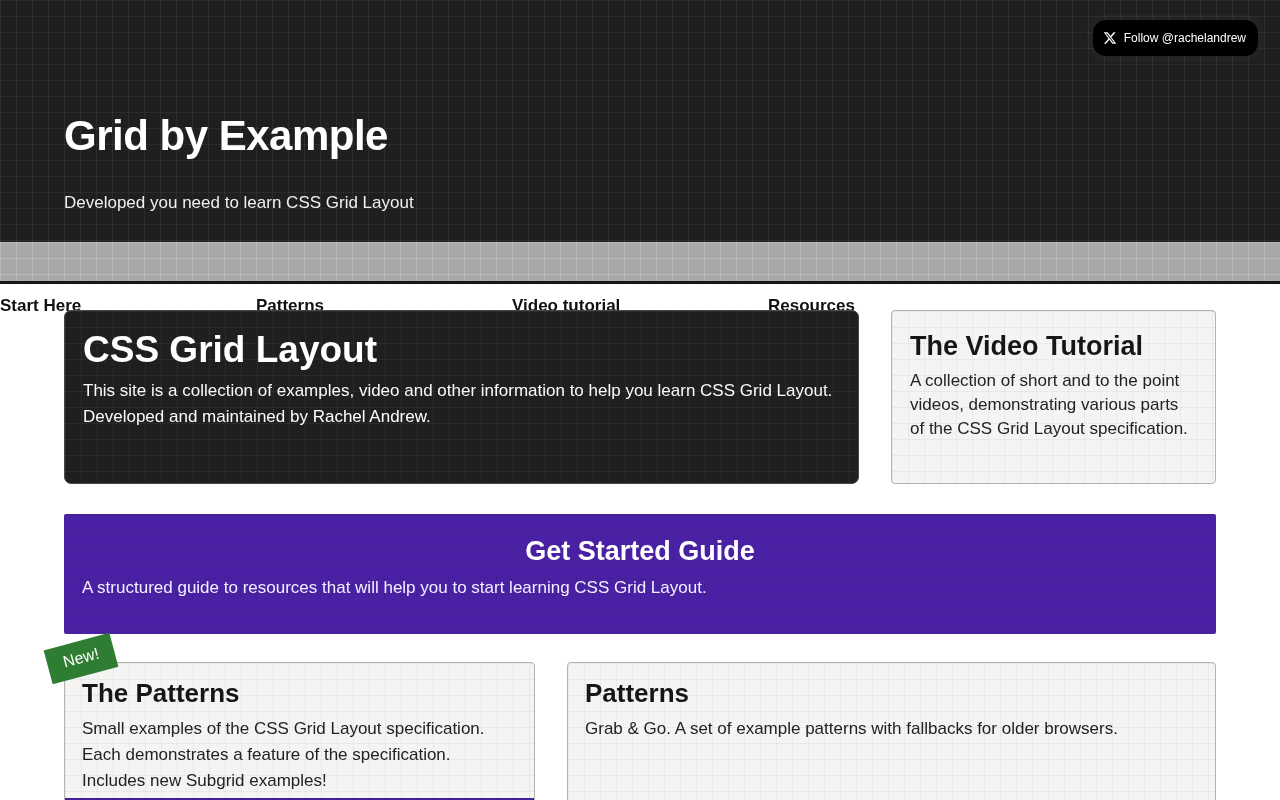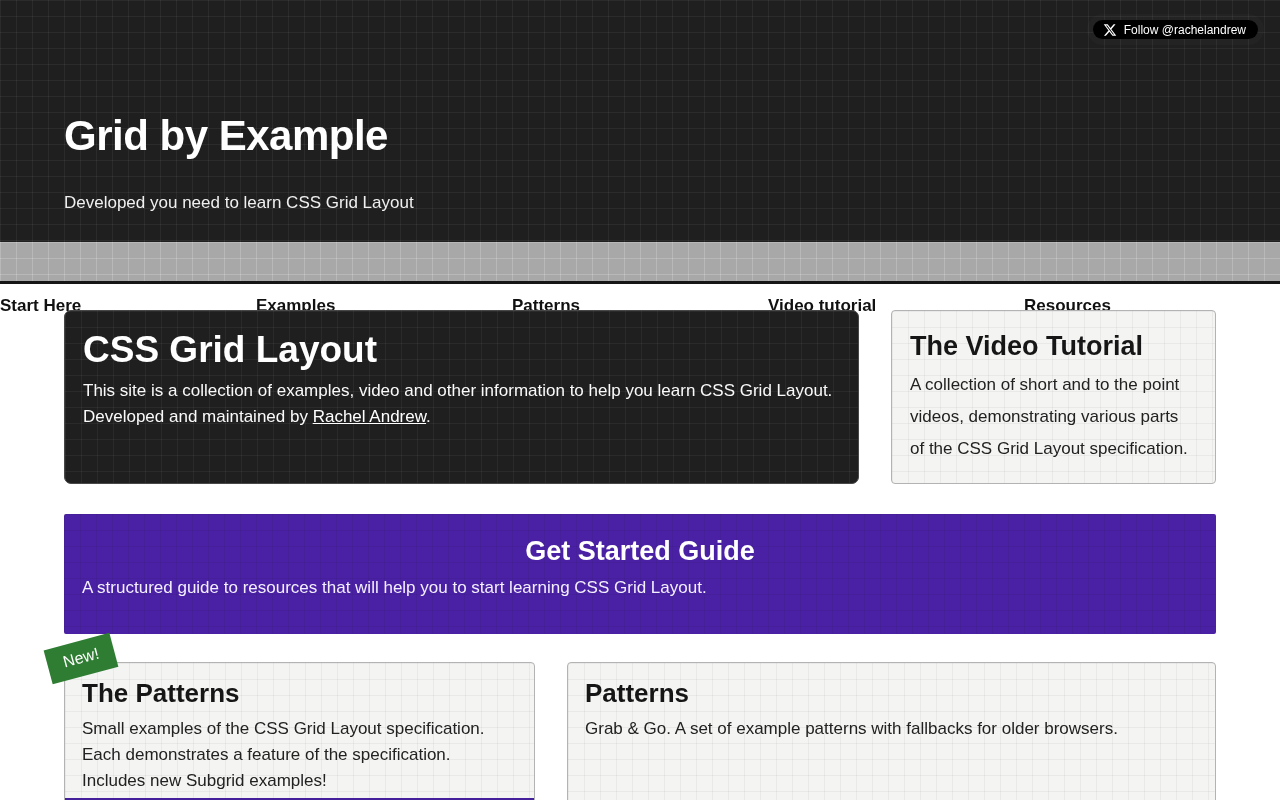--- a/index.html
+++ b/index.html
@@ -21,21 +21,21 @@
     font-size:42px; font-weight:700; letter-spacing:-0.5px; color:#ffffff;
   }
   .site-tagline{
     position:absolute; left:64px; top:193px;
     font-size:17px; color:#f0f0f0; font-weight:400;
   }
   .follow-btn{
     position:absolute; top:20px; right:22px;
     display:flex; align-items:center; gap:7px;
     background:#000; color:#fff; border:none; cursor:pointer;
-    border-radius:13px; height:19px; padding:0 12px 0 10px;
+    border-radius:13px; height:36px; padding:0 12px 0 10px;
     font-size:12px; font-family:inherit;
     box-shadow:0 0 0 6px rgba(255,255,255,0.02);
   }
   .follow-btn svg{ display:block; }
 
   
   .main-nav{
     height:42px;
     background-color:#a8a8a8;
     background-image:
@@ -59,34 +59,34 @@
     background-color:#1f1f1f;
     background-image:
       linear-gradient(rgba(255,255,255,0.05) 1px, transparent 1px),
       linear-gradient(90deg, rgba(255,255,255,0.05) 1px, transparent 1px);
     background-size:16px 16px;
     border:1px solid #484848; border-radius:7px;
     color:#fff; padding:16px 18px;
   }
   .card-dark h2{ font-size:37px; font-weight:700; line-height:46px; color:#fff; }
   .card-dark p{ font-size:17px; line-height:26px; margin-top:5px; color:#fafafa; }
-  .card-dark a{ color:#fff; text-decoration:underline; cursor:pointer;margin-top:24px; }
+  .card-dark a{ color:#fff; cursor:pointer;margin-top:24px; }
 
   .card-light{
     background-color:#f4f4f2;
     background-image:
       linear-gradient(rgba(0,0,0,0.045) 1px, transparent 1px),
       linear-gradient(90deg, rgba(0,0,0,0.045) 1px, transparent 1px);
     background-size:16px 16px;
     border:1px solid #b3b3b3; border-radius:4px;
     color:#1a1a1a;
   }
   .card-video{ flex:1; height:174px; padding:16px 18px; cursor:pointer; }
   .card-video h2{ font-size:27px; font-weight:700; line-height:38px; color:#161616; }
-  .card-video p{ font-size:17px; line-height:32px; margin-top:4px; color:#222; }
+  .card-video p{ font-size:17px; line-height:24px; margin-top:4px; color:#222; }
 
   .card-purple{
     margin-top:30px; height:120px;
     background-color:#4a21a5;
     background-image:
       linear-gradient(rgba(0,0,0,0.06) 1px, transparent 1px),
       linear-gradient(90deg, rgba(0,0,0,0.06) 1px, transparent 1px);
     background-size:16px 16px;
     color:#fff; padding:18px 18px; cursor:pointer; border-radius:2px;
   }
@@ -127,21 +127,20 @@
       <svg width="14" height="14" viewBox="0 0 24 24" fill="#ffffff" aria-hidden="true">
         <path d="M18.244 2.25h3.308l-7.227 8.26 8.502 11.24H16.17l-5.214-6.817L4.99 21.75H1.68l7.73-8.835L1.254 2.25H8.08l4.713 6.231 5.45-6.231zm-1.161 17.52h1.833L7.084 4.126H5.117l11.966 15.644z"></path>
       </svg>
     </span>
     <span>Follow @rachelandrew</span>
   </button>
 </header>
 
 <nav class="main-nav">
   <div class="nav-item">Start Here</div>
-  <div class="nav-item">Examples</div>
   <div class="nav-item">Patterns</div>
   <div class="nav-item">Video tutorial</div>
   <div class="nav-item">Resources</div>
 </nav>
 
 <main class="content">
 
   <div class="row-top">
     <section class="card-dark">
       <h2>CSS Grid Layout</h2>

